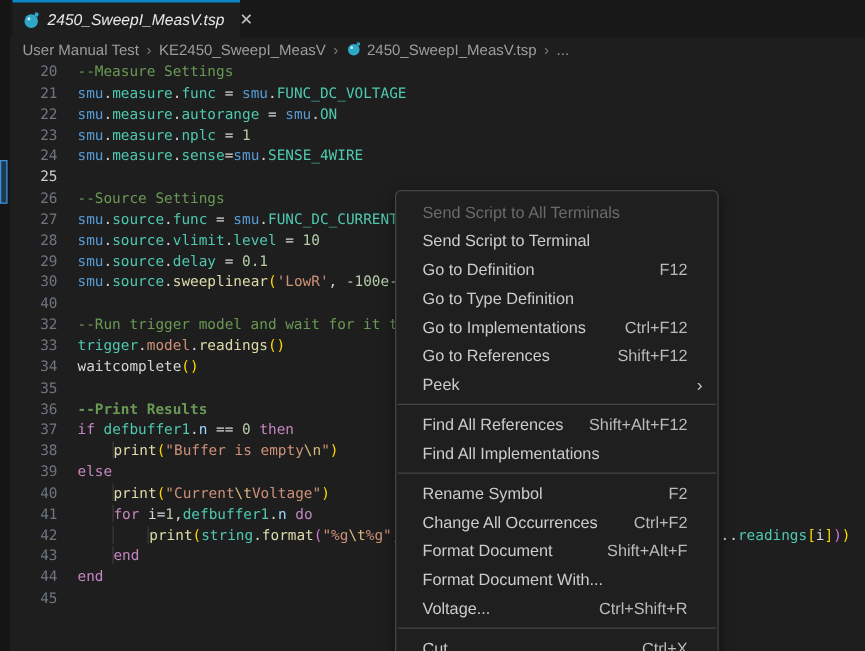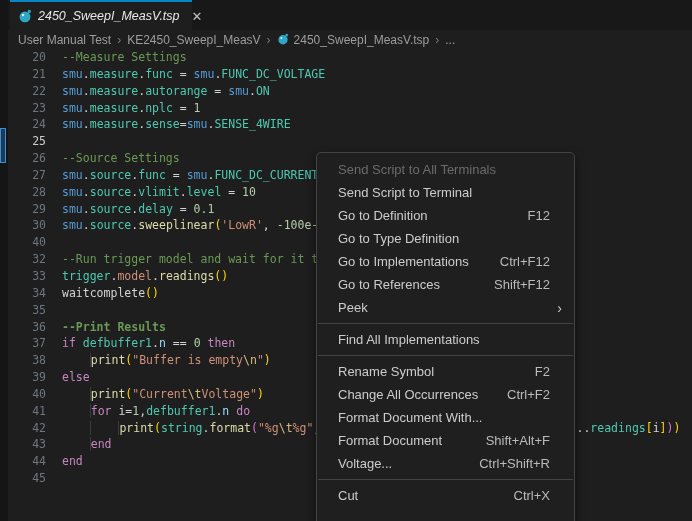--- a/index.html
+++ b/index.html
@@ -132,37 +132,41 @@
         <div class="menu-item">
           <span class="lbl">Go to References</span>
           <span class="sc">Shift+F12</span>
         </div>
         <div class="menu-item">
           <span class="lbl">Peek</span>
           <span class="sub">›</span>
         </div>
         <div class="menu-sep"></div>
         <div class="menu-item">
+          <span class="lbl">Find All References</span>
+          <span class="sc">Shift+Alt+F12</span>
+        </div>
+        <div class="menu-item">
           <span class="lbl">Find All Implementations</span>
         </div>
         <div class="menu-sep"></div>
         <div class="menu-item">
           <span class="lbl">Rename Symbol</span>
           <span class="sc">F2</span>
         </div>
         <div class="menu-item">
           <span class="lbl">Change All Occurrences</span>
           <span class="sc">Ctrl+F2</span>
         </div>
         <div class="menu-item">
-          <span class="lbl">Format Document With...</span>
+          <span class="lbl">Format Document</span>
+          <span class="sc">Shift+Alt+F</span>
         </div>
         <div class="menu-item">
-          <span class="lbl">Format Document</span>
-          <span class="sc">Shift+Alt+F</span>
+          <span class="lbl">Format Document With...</span>
         </div>
         <div class="menu-item">
           <span class="lbl">Voltage...</span>
           <span class="sc">Ctrl+Shift+R</span>
         </div>
         <div class="menu-sep"></div>
         <div class="menu-item">
           <span class="lbl">Cut</span>
           <span class="sc">Ctrl+X</span>
         </div>

